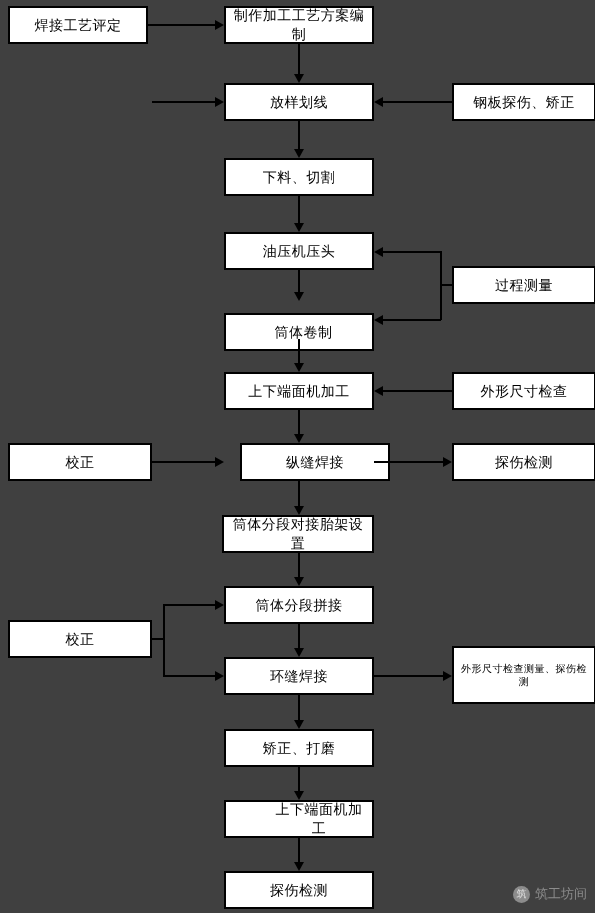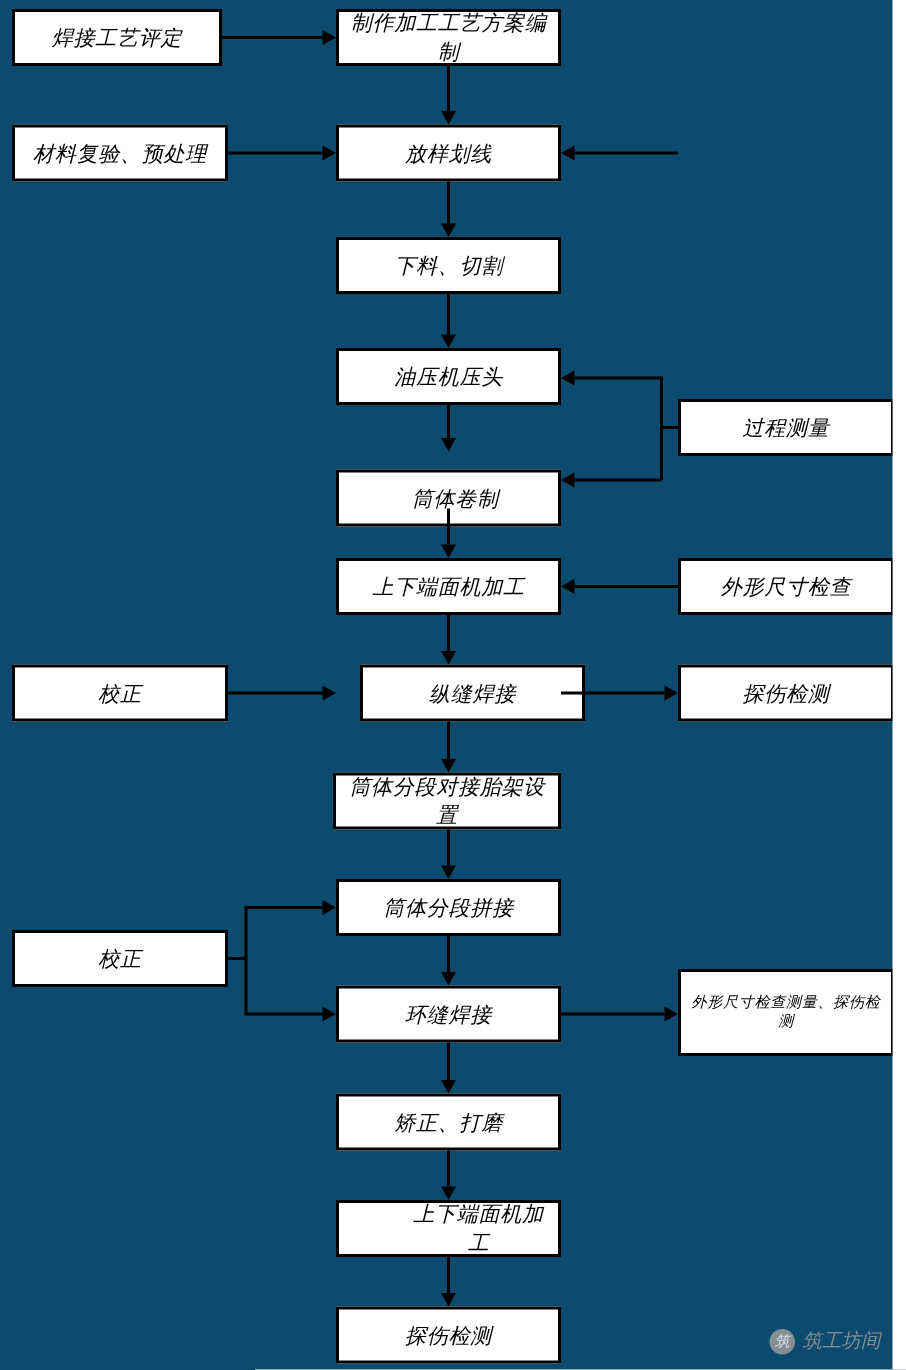--- a/index.html
+++ b/index.html
@@ -7,23 +7,22 @@
     padding: 0;
     background: #ffffff;
   }
   body {
     font-family: "Liberation Sans", sans-serif;
   }
   #canvas {
     position: relative;
     width: 595px;
     height: 913px;
-    background: #0c4a6e;
+    background: #404040;
     overflow: hidden;
-    font-style: italic;
   }
   .node {
     position: absolute;
     box-sizing: border-box;
     border: 2px solid #000000;
     background: #ffffff;
     display: flex;
     align-items: center;
     justify-content: center;
     text-align: center;
@@ -87,24 +86,24 @@
 </style>
 </head>
 <body>
 
 <div id="canvas">
 
   <div class="node" style="left:8px; top:6px; width:140px; height:38px;">焊接工艺评定</div>
 
   <div class="node" style="left:224px; top:6px; width:150px; height:38px;">制作加工工艺方案编制</div>
 
-  <div class="node" style="left:8px; top:83px; width:144px; height:38px;">材料复验、预处理</div>
 
   <div class="node" style="left:224px; top:83px; width:150px; height:38px;">放样划线</div>
 
+  <div class="node" style="left:452px; top:83px; width:144px; height:38px;">钢板探伤、矫正</div>
 
   <div class="node" style="left:224px; top:158px; width:150px; height:38px;">下料、切割</div>
 
   <div class="node" style="left:224px; top:232px; width:150px; height:38px;">油压机压头</div>
 
   <div class="node" style="left:452px; top:266px; width:144px; height:38px;">过程测量</div>
 
   <div class="node" style="left:224px; top:313px; width:150px; height:38px;padding-left:13px;">筒体卷制</div>
 
   <div class="node" style="left:224px; top:372px; width:150px; height:38px;">上下端面机加工</div>

